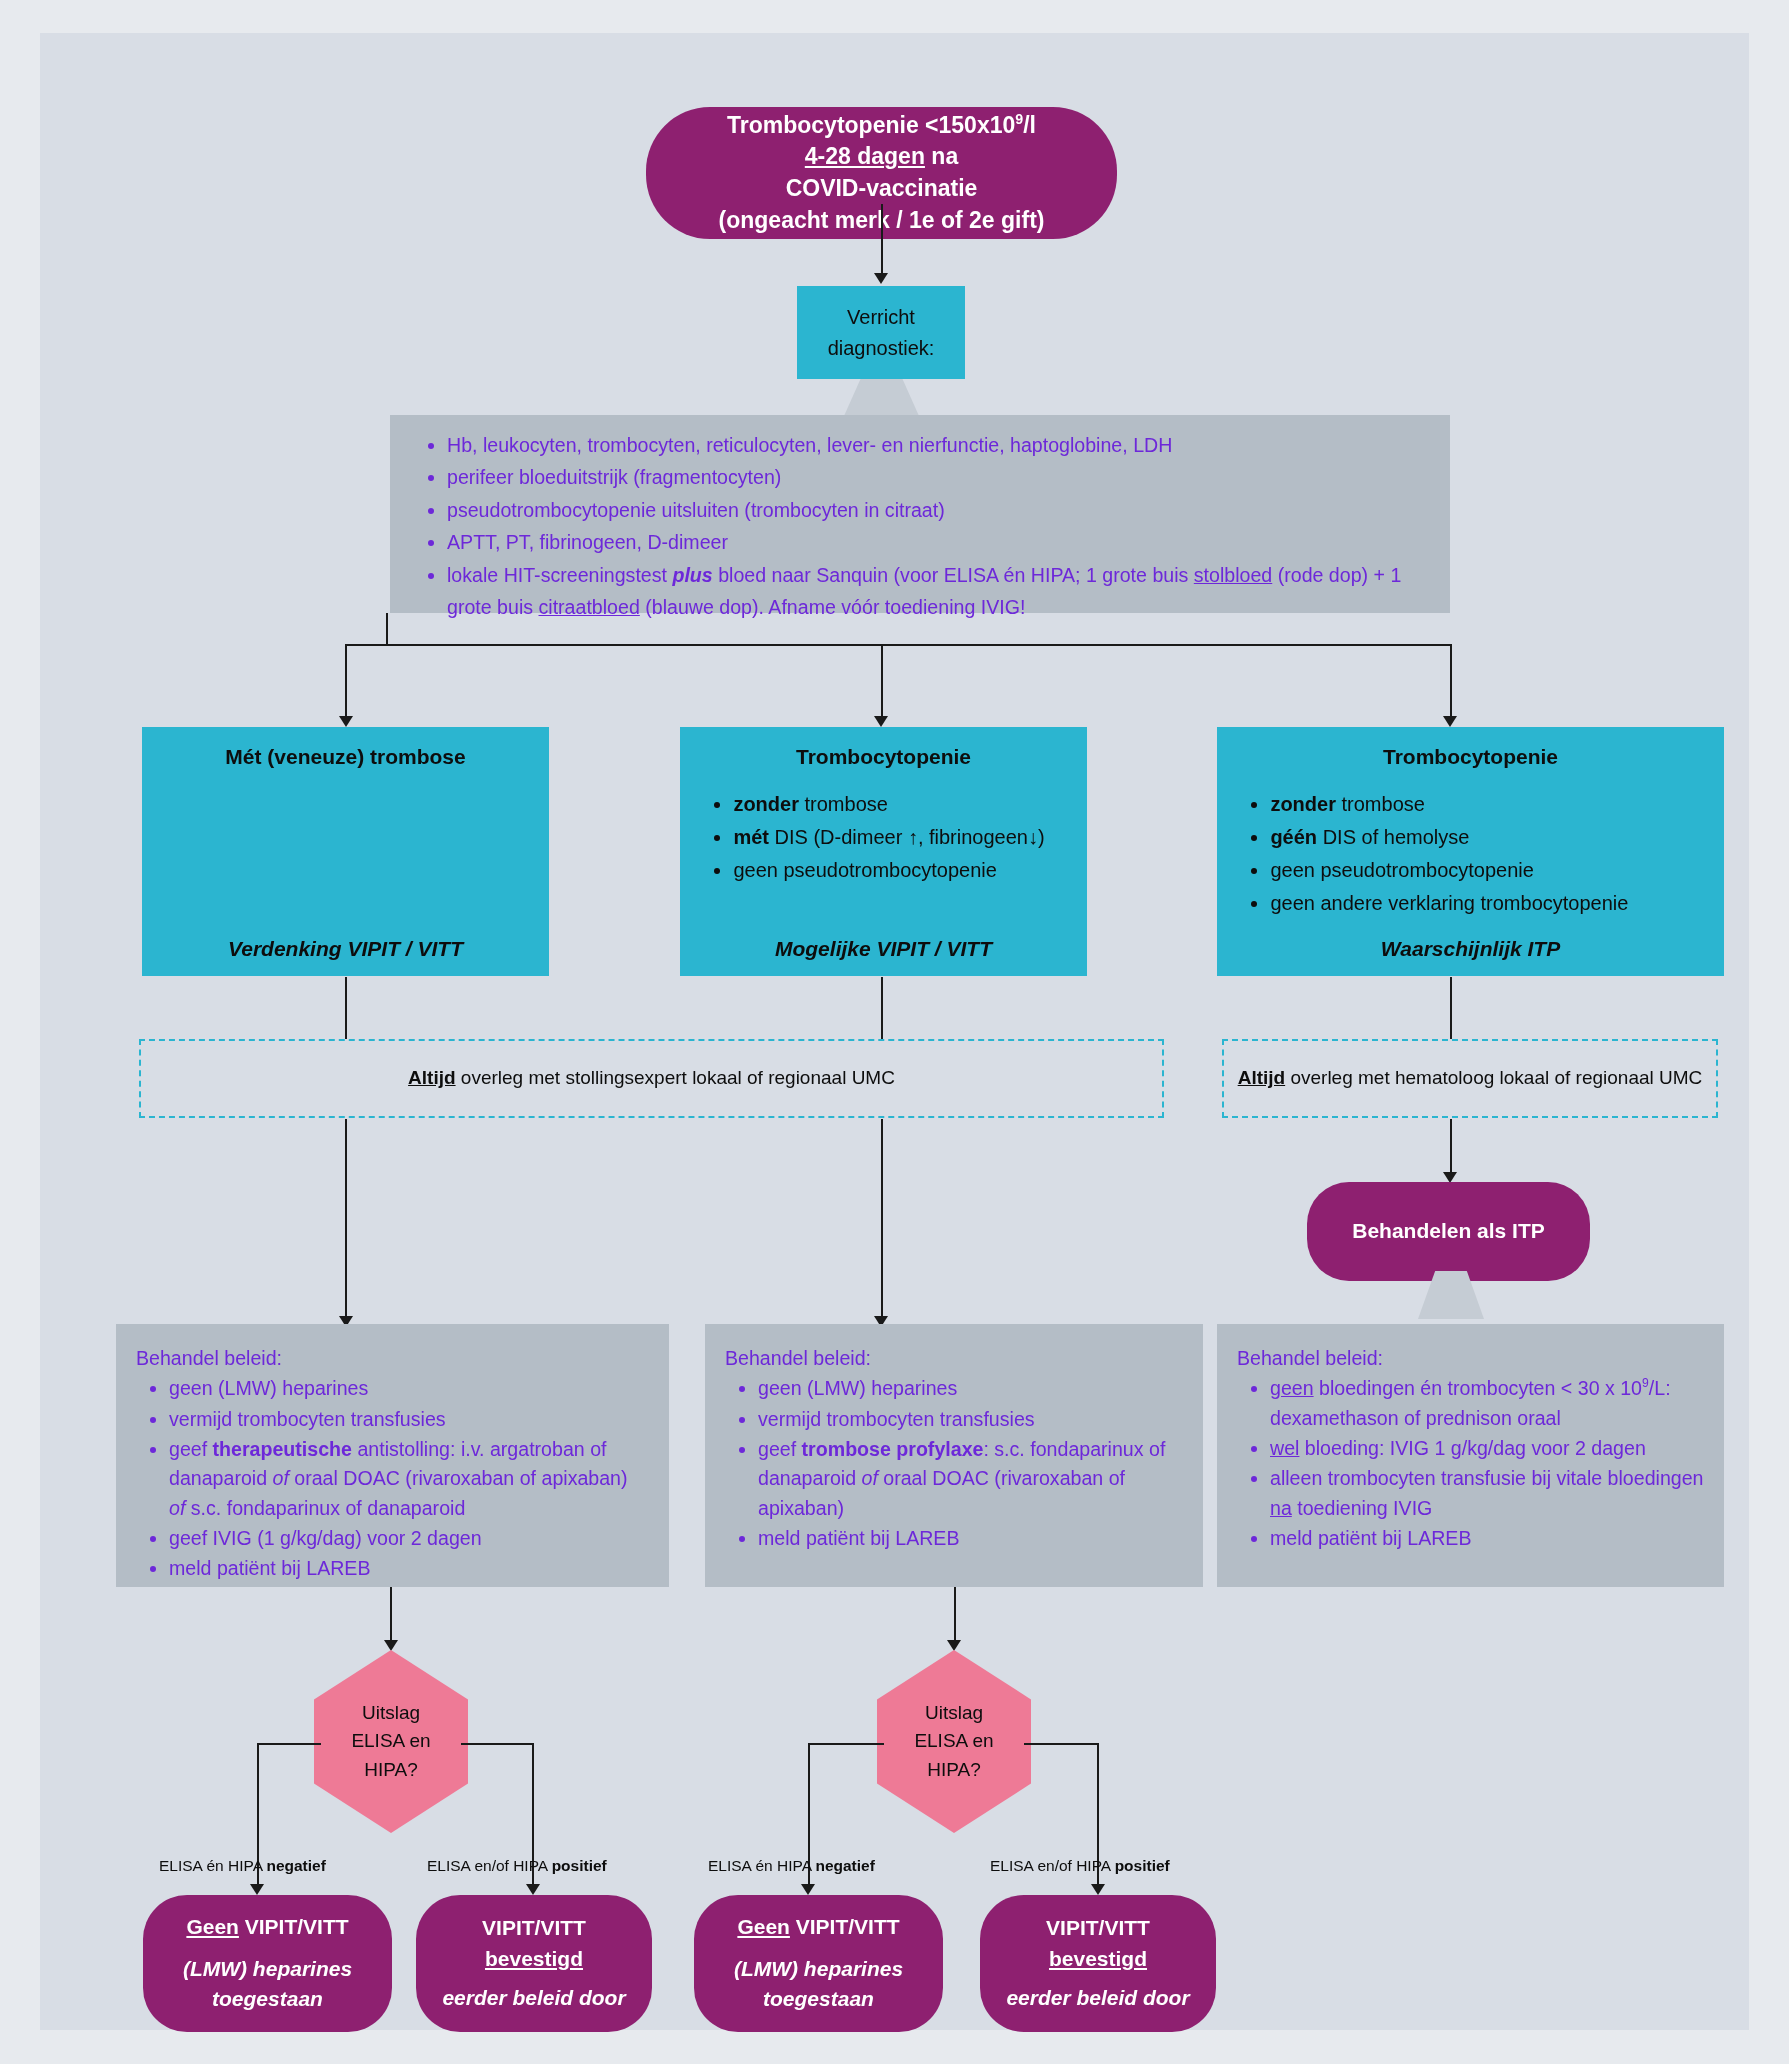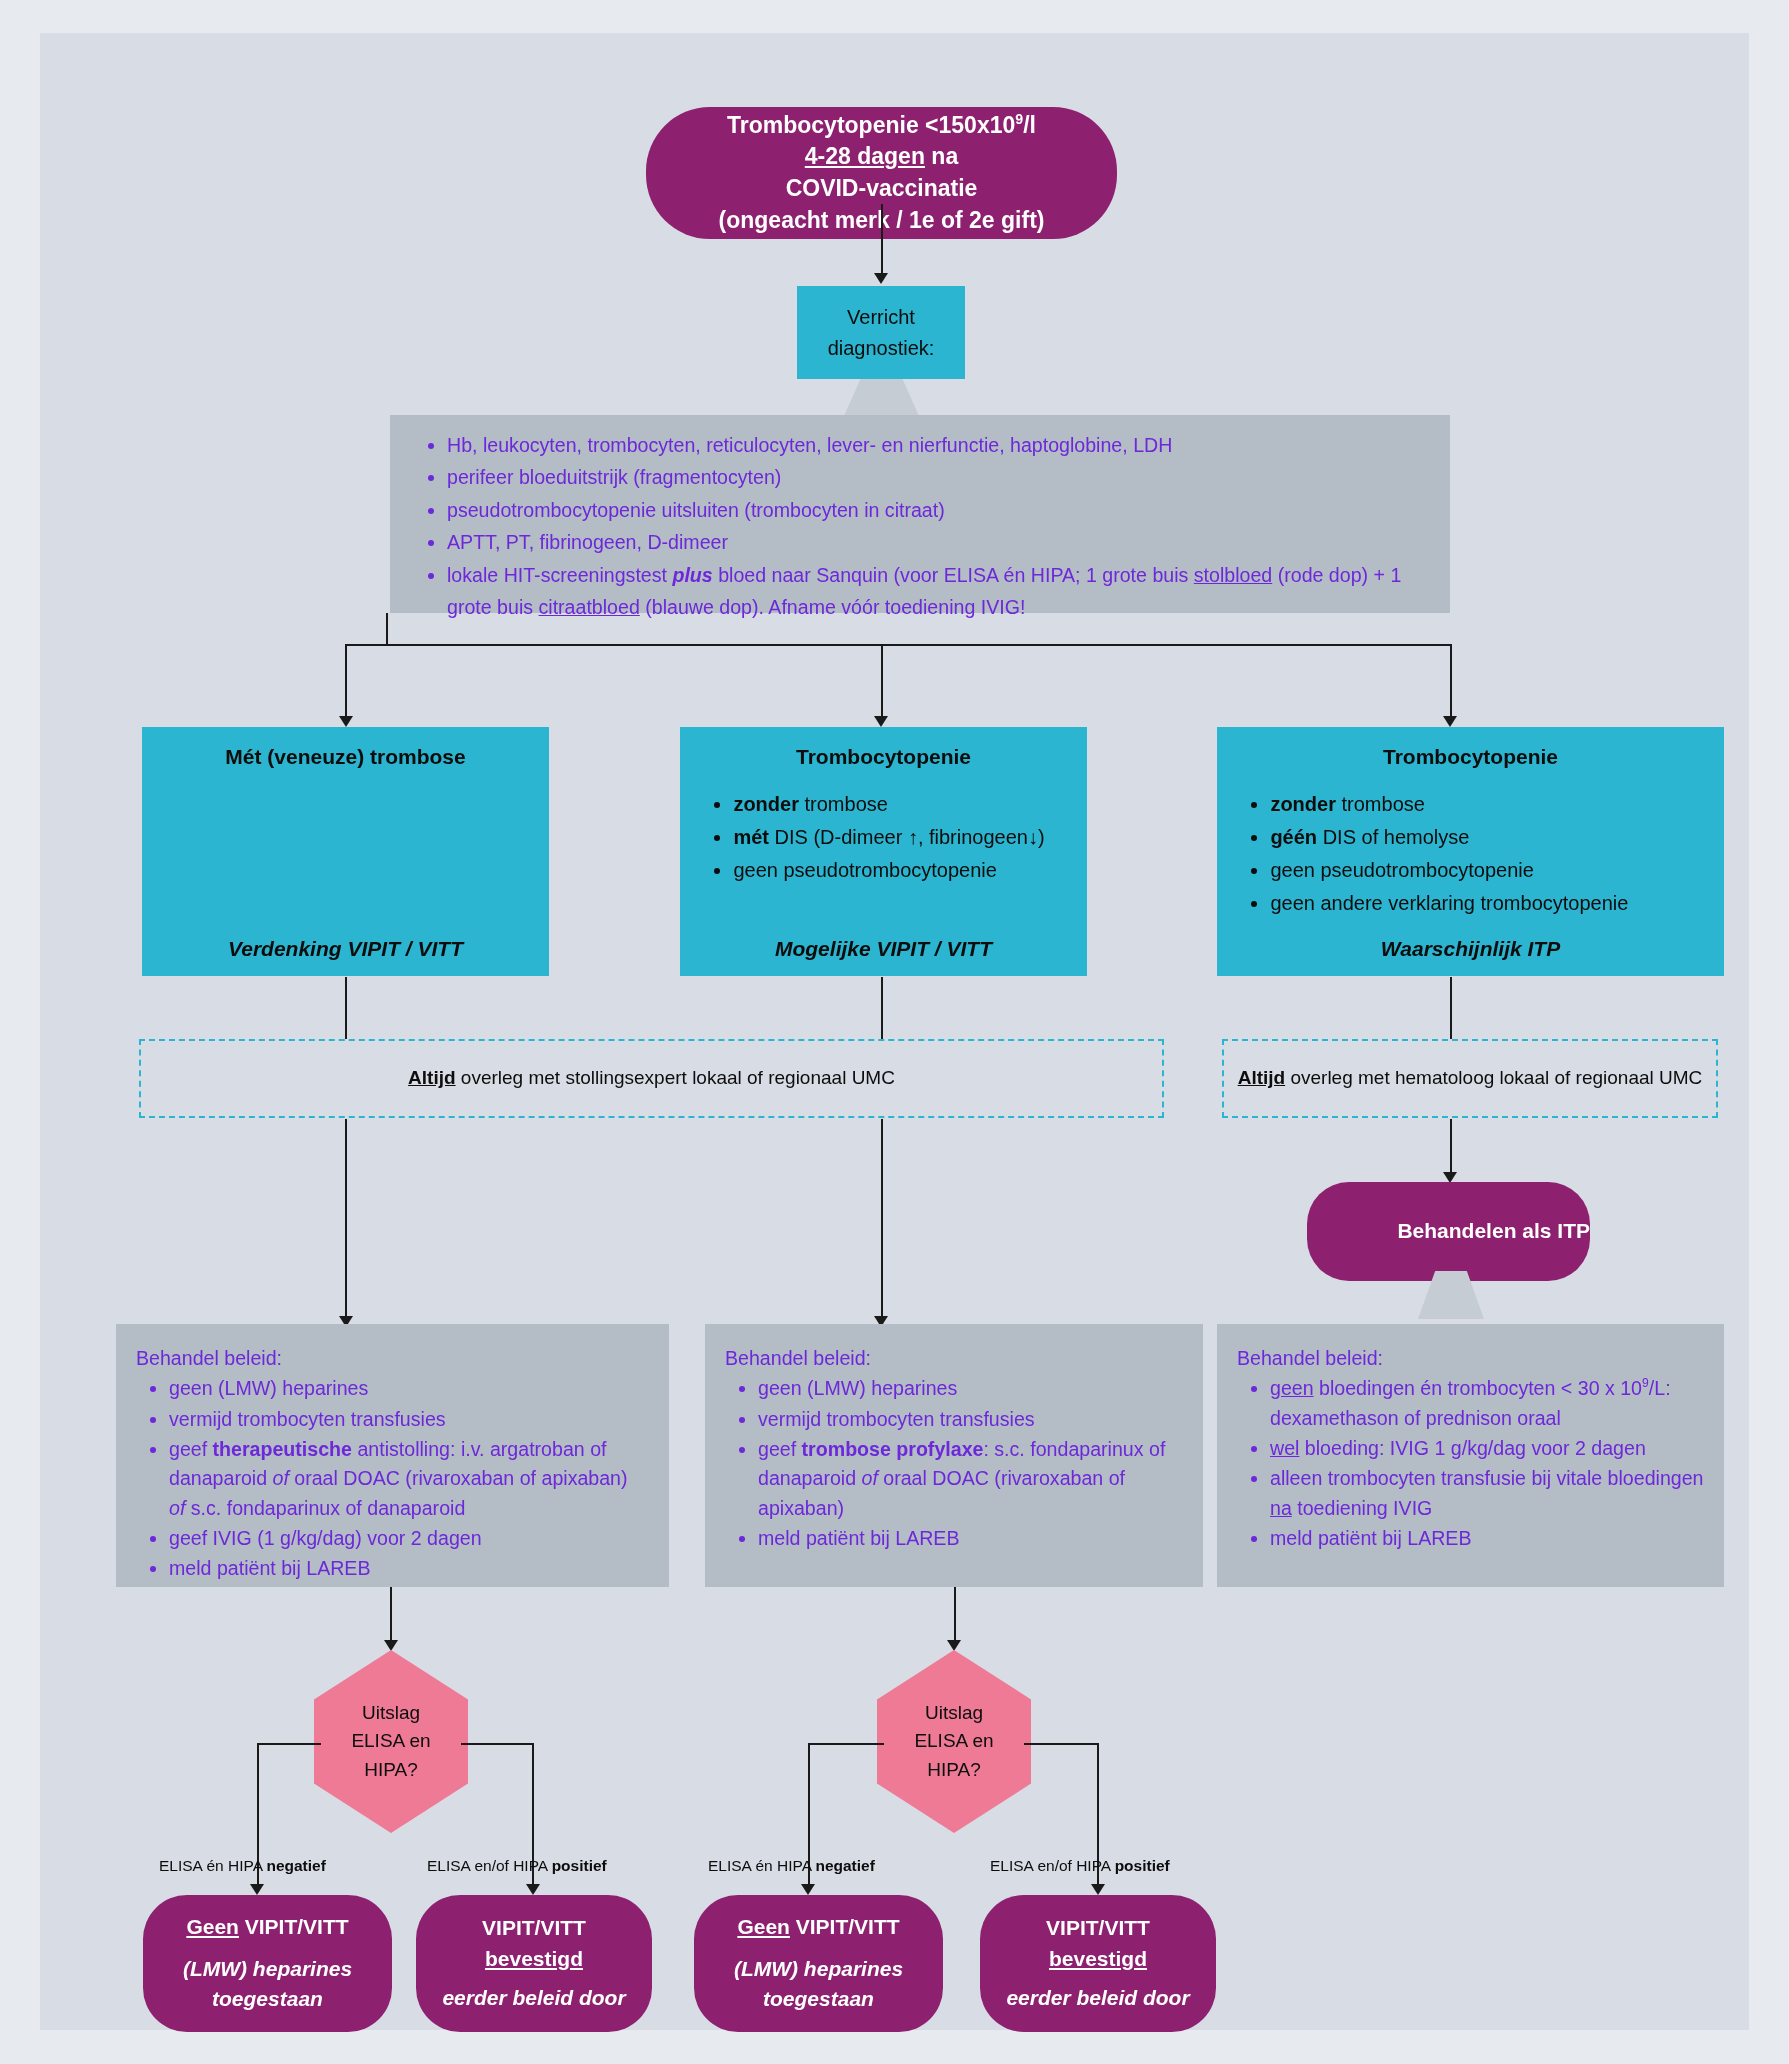--- a/index.html
+++ b/index.html
@@ -211,21 +211,21 @@
 
   <div class="ln vl" style="left:305px;top:1086px;height:201px;"></div>
   <div class="arrow" style="left:299px;top:1283px;"></div>
 
   <div class="ln vl" style="left:841px;top:1086px;height:201px;"></div>
   <div class="arrow" style="left:834px;top:1283px;"></div>
 
   <div class="ln vl" style="left:1410px;top:1086px;height:57px;"></div>
   <div class="arrow" style="left:1403px;top:1139px;"></div>
 
-  <div class="node pill itp" style="left:1267px;top:1149px;width:283px;height:99px;justify-content:flex-end;">
+  <div class="node pill itp" style="left:1267px;top:1149px;width:283px;height:99px;">
     <span>Behandelen als ITP</span>
   </div>
   <div class="trap" style="left:1378px;top:1238px;width:66px;height:48px;clip-path:polygon(26% 0%,74% 0%,100% 100%,0% 100%);"></div>
 
   <div class="node gray beleid" style="left:76px;top:1291px;width:553px;height:263px;">
     <div class="hd">Behandel beleid:</div>
     <ul>
       <li>geen (LMW) heparines</li>
       <li>vermijd trombocyten transfusies</li>
       <li>geef <b>therapeutische</b> antistolling: i.v. argatroban of danaparoid <i>of</i> oraal DOAC (rivaroxaban of apixaban) <i>of</i> s.c. fondaparinux of danaparoid</li>

